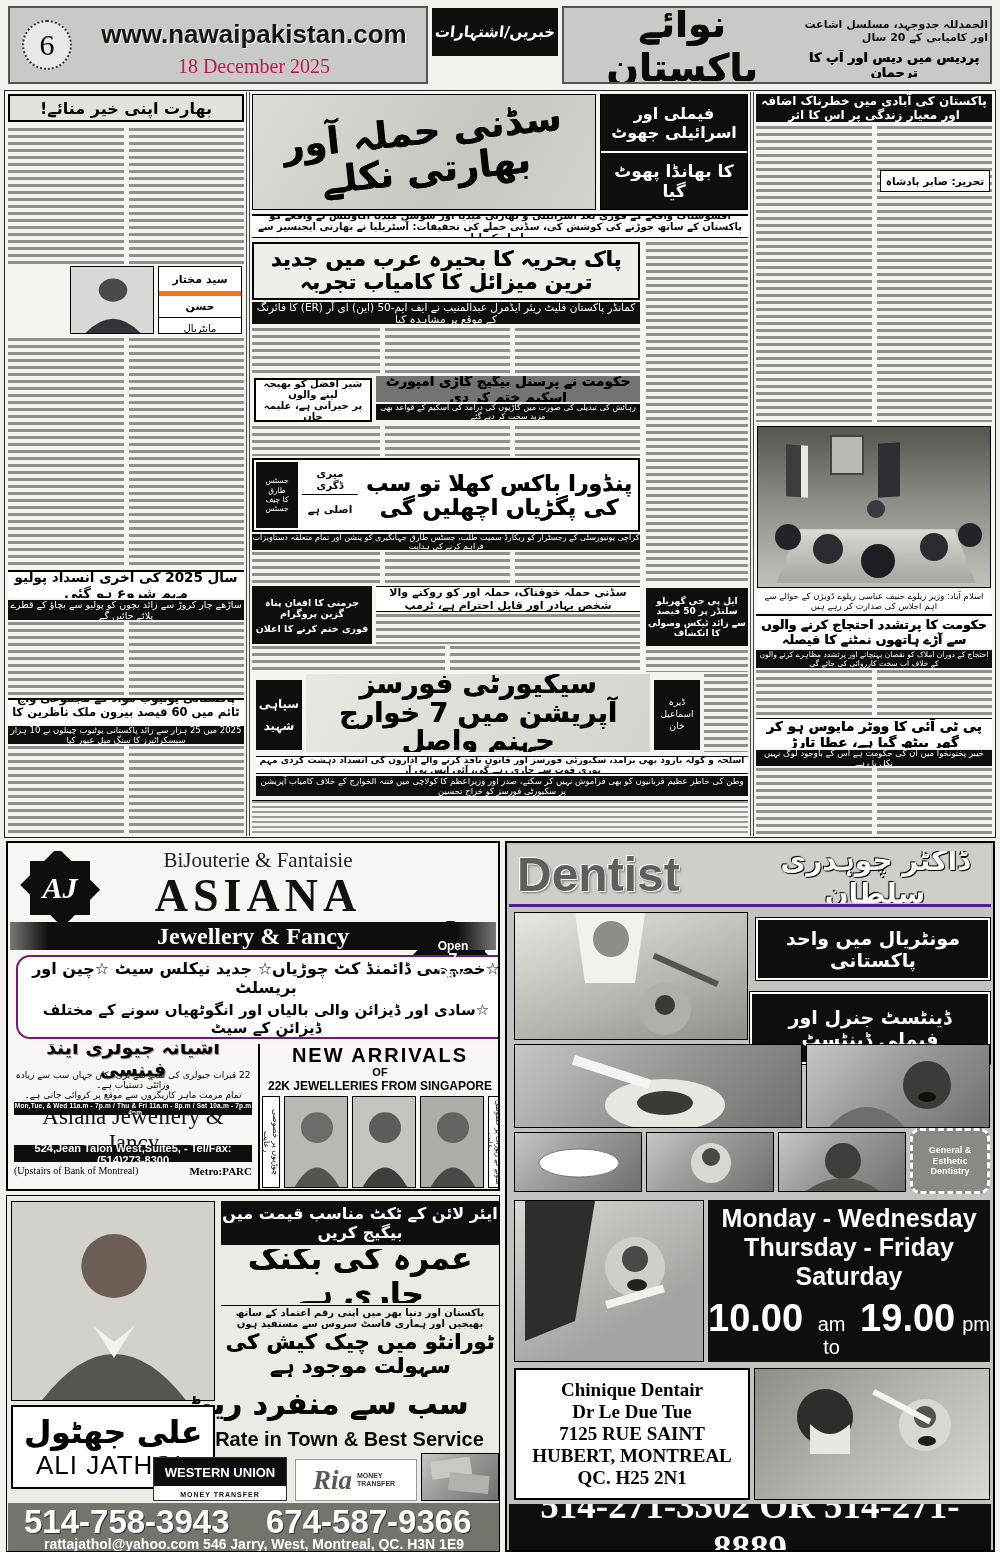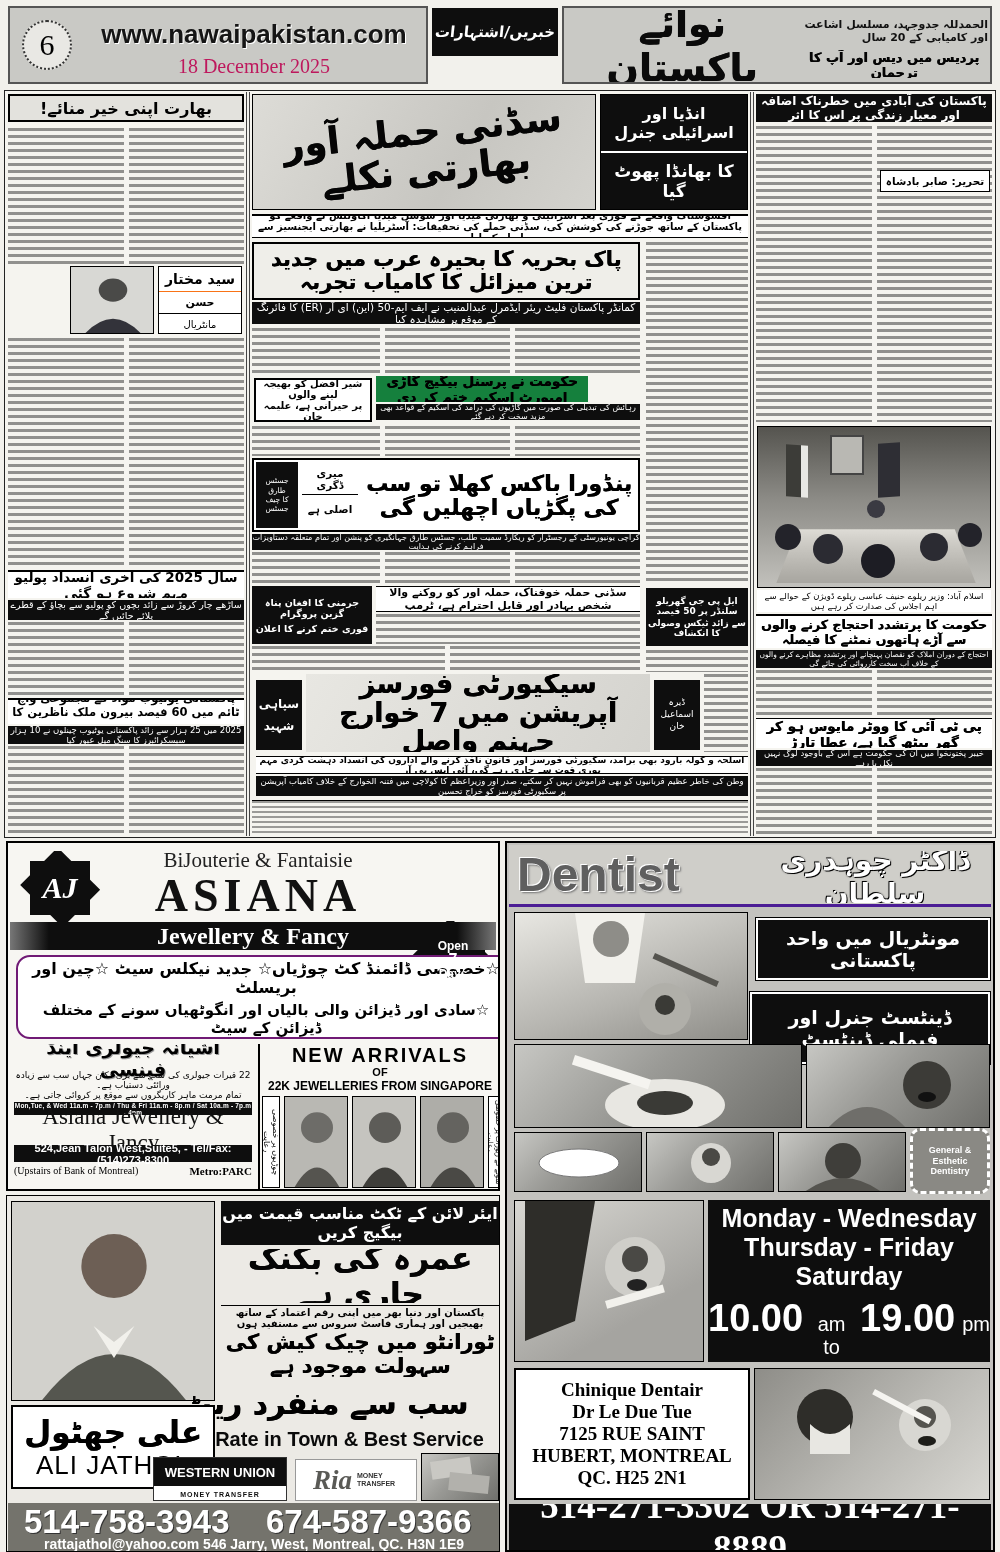--- a/index.html
+++ b/index.html
@@ -62,21 +62,21 @@
   <div class="a gap" style="left:124px;top:128px;width:5px;height:136px;"></div>
 
   <div class="a bd ph" style="left:70px;top:266px;width:84px;height:68px;">
     <svg viewBox="0 0 100 100" width="84" height="68" preserveAspectRatio="none">
       <rect width="100" height="100" fill="#d8d8d4"></rect>
       <circle cx="50" cy="34" r="17" fill="#4a4a48"></circle>
       <path d="M15 100 Q50 52 85 100 Z" fill="#33333a"></path>
     </svg>
   </div>
   <div class="a bd" style="left:158px;top:266px;width:84px;height:68px;background:#fff;">
-    <div class="c u b" style="height:24px;border-bottom:1px solid #f97316;font-size:14px;">سید مختار</div>
+    <div class="c u b" style="height:24px;border-bottom:5px solid #f97316;font-size:11px;">سید مختار</div>
     <div class="c u b" style="height:21px;border-bottom:1px solid #000;font-size:11px;">حسن</div>
     <div class="c u" style="height:20px;font-size:10px;">مانٹریال</div>
   </div>
   <div class="a tx" style="left:8px;top:338px;width:236px;height:230px;"></div>
   <div class="a gap" style="left:124px;top:338px;width:5px;height:230px;"></div>
 
   <div class="a c u b" style="left:8px;top:570px;width:236px;height:28px;border-top:2px solid #000;background:#fff;font-size:13.5px;">
     <span>سال 2025 کی آخری انسداد پولیو مہم شروع ہو گئی</span>
   </div>
   <div class="a c u bk" style="left:8px;top:600px;width:236px;height:20px;font-size:9.5px;">
@@ -91,42 +91,42 @@
   <div class="a c u bk" style="left:8px;top:726px;width:236px;height:18px;font-size:8.5px;">
     <span>2025 میں 25 ہزار سے زائد پاکستانی یوٹیوب چینلوں نے 10 ہزار سبسکرائبرز کا سنگ میل عبور کیا</span>
   </div>
   <div class="a tx" style="left:8px;top:746px;width:236px;height:88px;"></div>
   <div class="a gap" style="left:124px;top:746px;width:5px;height:88px;"></div>
 
   <div class="a c bd" style="left:252px;top:94px;width:344px;height:116px;background:linear-gradient(120deg,#dddcd7,#c7c6c1 60%,#d4d3ce);">
     <span class="u b heavy" style="display:block;font-size:37px;line-height:1.05;transform:rotate(-6deg);color:#050505;">سڈنی حملہ آور بھارتی نکلے</span>
   </div>
   <div class="a bk bd" style="left:600px;top:94px;width:148px;height:116px;">
-    <div class="c u b" style="height:56px;border-bottom:2px solid #fff;font-size:16px;padding:0 4px;">انڈیا اور اسرائیلی جنرل</div>
+    <div class="c u b" style="height:56px;border-bottom:2px solid #fff;font-size:16px;padding:0 4px;">فیملی اور اسرائیلی جھوٹ</div>
     <div class="c u b" style="height:56px;font-size:17px;padding:0 4px;">کا بھانڈا پھوٹ گیا</div>
   </div>
   <div class="a c u b" style="left:252px;top:214px;width:496px;height:24px;background:#fff;border-top:2px solid #000;border-bottom:1px solid #000;font-size:10px;padding:0 3px;">
     <span>افسوسناک واقعے کے فوری بعد اسرائیلی و بھارتی میڈیا اور سوشل میڈیا اکاؤنٹس نے واقعے کو پاکستان کے ساتھ جوڑنے کی کوشش کی، سڈنی حملے کی تحقیقات: آسٹریلیا نے بھارتی ایجنسیز سے رابطہ کر لیا</span>
   </div>
 
   <div class="a c u b bd2 heavy" style="left:252px;top:242px;width:388px;height:58px;background:#efeee9;font-size:21px;line-height:1.1;">
     <span>پاک بحریہ کا بحیرہ عرب میں جدید ترین میزائل کا کامیاب تجربہ</span>
   </div>
   <div class="a c u bk" style="left:252px;top:302px;width:388px;height:22px;font-size:10.5px;">
     <span>کمانڈر پاکستان فلیٹ ریئر ایڈمرل عبدالمنیب نے ایف ایم-50 (این) ای آر (ER) کا فائرنگ کے موقع پر مشاہدہ کیا</span>
   </div>
   <div class="a tx" style="left:252px;top:328px;width:388px;height:46px;"></div>
   <div class="a gap" style="left:380px;top:328px;width:5px;height:46px;"></div>
   <div class="a gap" style="left:510px;top:328px;width:5px;height:46px;"></div>
 
   <div class="a bd2 c col" style="left:254px;top:378px;width:118px;height:44px;background:#fff;">
     <div class="u b" style="font-size:10px;">شیر افضل کو بھیجہ لینے والوں</div>
     <div class="u b" style="font-size:10px;">پر حیرانی ہے، علیمہ خان</div>
   </div>
-  <div class="a c u b heavy" style="left:376px;top:376px;width:212px;height:26px;background:#15803d;font-size:13.5px;justify-content:flex-end;">
+  <div class="a c u b heavy" style="left:376px;top:376px;width:264px;height:26px;background:#737373;font-size:13.5px;justify-content:flex-end;">
     <span>حکومت نے پرسنل بیگیج گاڑی امپورٹ اسکیم ختم کر دی</span>
   </div>
   <div class="a c u bk" style="left:376px;top:404px;width:264px;height:16px;font-size:8px;">
     <span>رہائش کی تبدیلی کی صورت میں گاڑیوں کی درآمد کی اسکیم کے قواعد بھی مزید سخت کر دیے گئے</span>
   </div>
   <div class="a tx" style="left:252px;top:426px;width:388px;height:30px;"></div>
   <div class="a gap" style="left:380px;top:426px;width:5px;height:30px;"></div>
   <div class="a gap" style="left:510px;top:426px;width:5px;height:30px;"></div>
 
   <div class="a bd2" style="left:252px;top:458px;width:388px;height:74px;background:#fff;">

